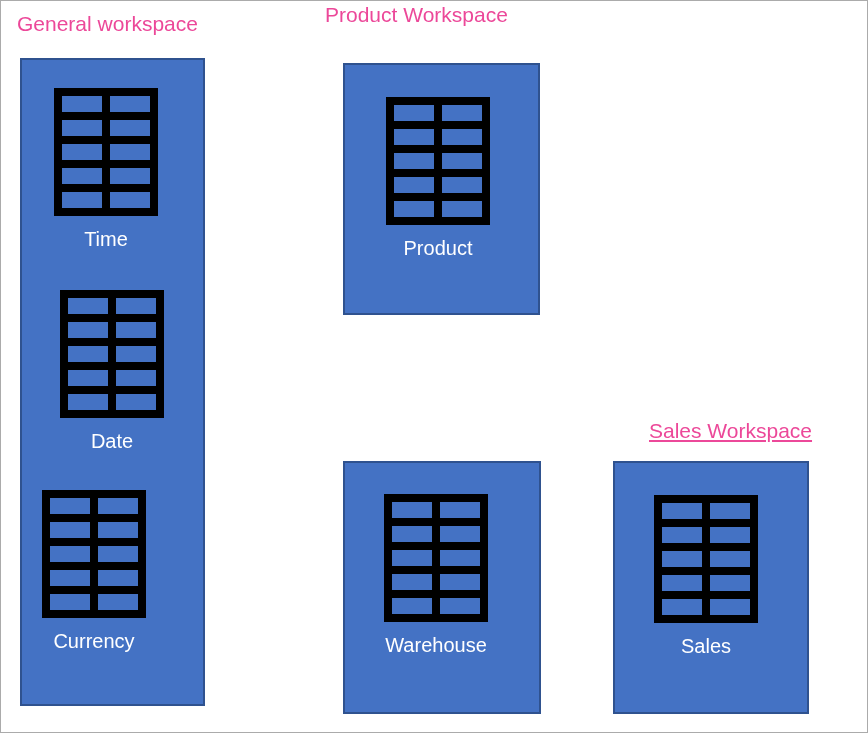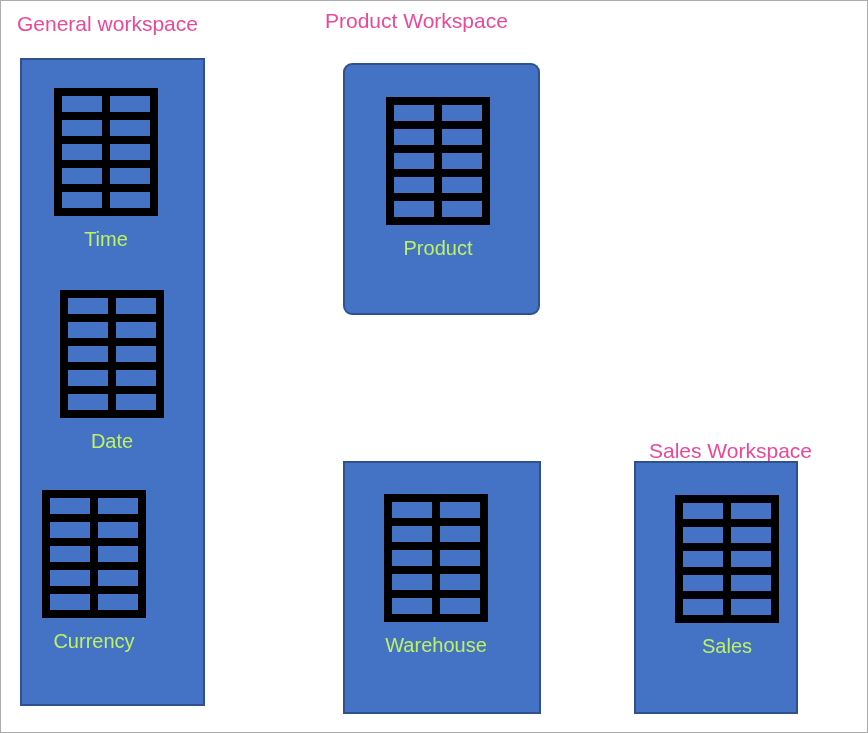--- a/index.html
+++ b/index.html
@@ -36,21 +36,21 @@
     flex-direction: column;
     align-items: center;
   }
 
   .table-icon { display: block; }
 
   .table-label {
     margin-top: 12px;
     font-size: 20px;
     line-height: 1.1;
-    color: #bef264;
+    color: #ffffff;
     white-space: nowrap;
   }
 
   .svg-defs { position: absolute; width: 0; height: 0; overflow: hidden; }
 </style>
 </head>
 <body>
 
 <svg class="svg-defs" aria-hidden="true">
   <defs>
@@ -94,23 +94,23 @@
 
     <div class="table-item" style="left:20px; top:430px;">
       <svg class="table-icon" width="104" height="128">
           <use href="#tbl-icon"></use>
         </svg>
       <div class="table-label">Currency</div>
     </div>
 
   </div>
 
-  <div class="ws-title" style="left:324px; top:8px;">Product Workspace</div>
+  <div class="ws-title" style="left:324px; top:2px;">Product Workspace</div>
 
-  <div class="ws-box" style="left:342px; top:62px; width:197px; height:252px;border-radius:9px;">
+  <div class="ws-box" style="left:342px; top:62px; width:197px; height:252px;">
 
     <div class="table-item" style="left:41px; top:32px;">
       <svg class="table-icon" width="104" height="128">
           <use href="#tbl-icon"></use>
         </svg>
       <div class="table-label">Product</div>
     </div>
 
   </div>
 
@@ -119,23 +119,23 @@
 
     <div class="table-item" style="left:39px; top:31px;">
       <svg class="table-icon" width="104" height="128">
           <use href="#tbl-icon"></use>
         </svg>
       <div class="table-label">Warehouse</div>
     </div>
 
   </div>
 
-  <div class="ws-title" style="left:648px; top:438px;">Sales Workspace</div>
+  <div class="ws-title" style="left:648px; top:418px;text-decoration:underline;">Sales Workspace</div>
 
-  <div class="ws-box" style="left:633px; top:460px; width:164px; height:253px;">
+  <div class="ws-box" style="left:612px; top:460px; width:196px; height:253px;">
 
     <div class="table-item" style="left:39px; top:32px;">
       <svg class="table-icon" width="104" height="128">
           <use href="#tbl-icon"></use>
         </svg>
       <div class="table-label">Sales</div>
     </div>
 
   </div>
 

